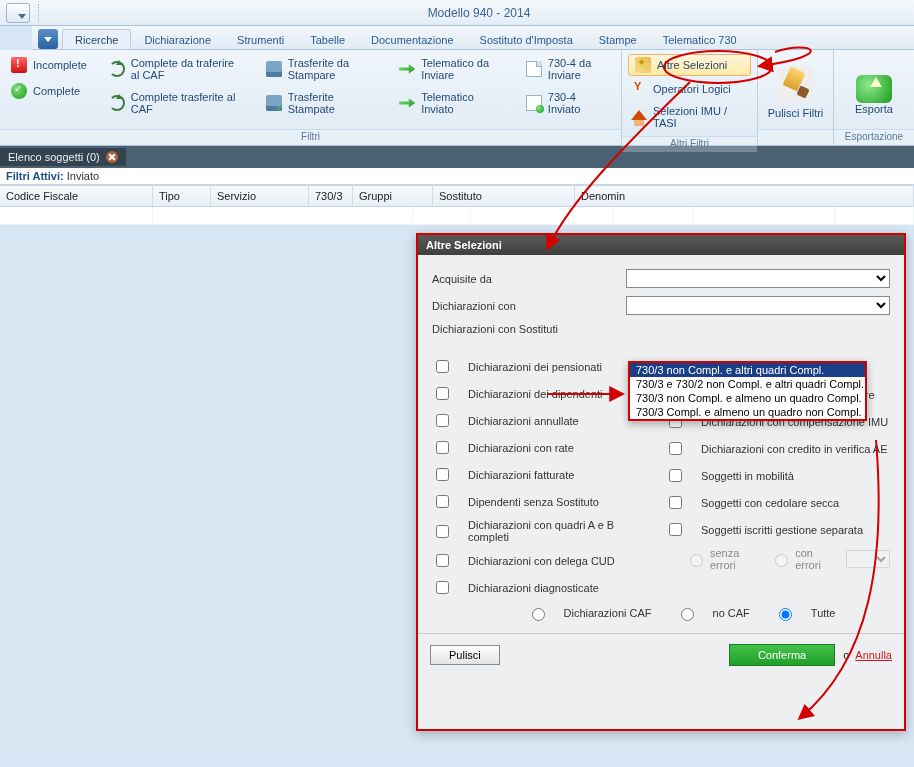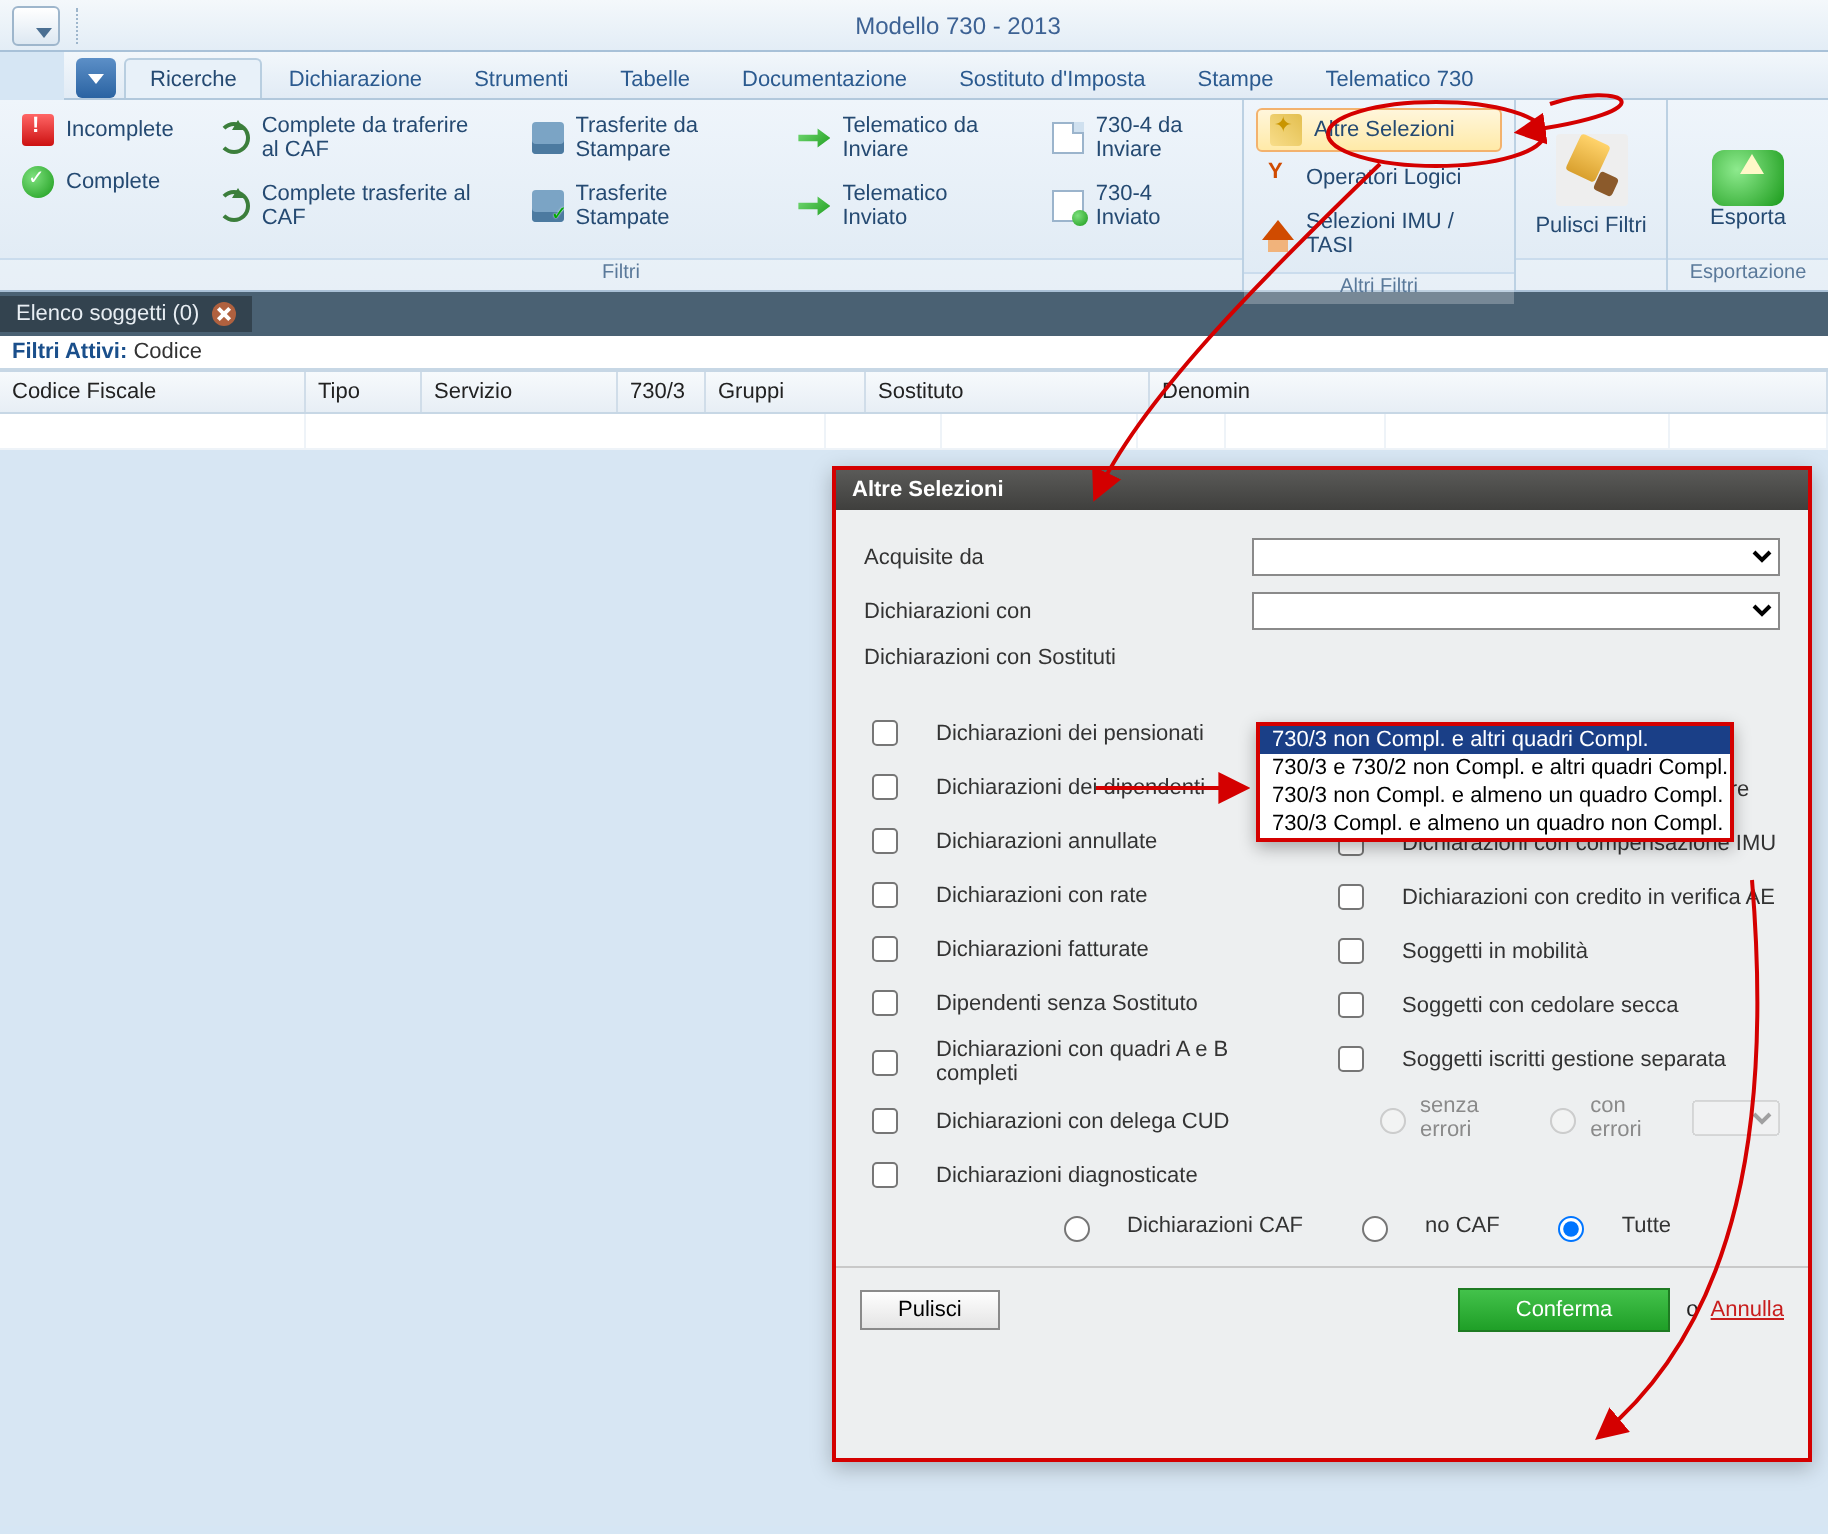--- a/index.html
+++ b/index.html
@@ -123,21 +123,21 @@
 
   
   svg.overlay{ position:absolute; left:0; top:0; width:914px; height:767px; pointer-events:none; z-index:50;}
 </style>
 </head>
 <body>
 
 <div class="titlebar">
   <div class="appicon"></div>
   <div class="qat-sep"></div>
-  <div class="title">Modello 730 - 2013</div>
+  <div class="title">Modello 940 - 2014</div>
 </div>
 
 <div class="tabstrip">
   <div class="menu-corner"></div>
   <div class="tab active">Ricerche</div>
   <div class="tab">Dichiarazione</div>
   <div class="tab">Strumenti</div>
   <div class="tab">Tabelle</div>
   <div class="tab">Documentazione</div>
   <div class="tab">Sostituto d'Imposta</div>
@@ -245,21 +245,21 @@
 
 <div class="doc-tab">
   <div class="item">
     <span>Elenco soggetti (0)</span>
     <span class="x"></span>
   </div>
 </div>
 
 <div class="filter-line">
   <b>Filtri Attivi:</b>
-  <span>Codice</span>
+  <span>Inviato</span>
 </div>
 
 <div class="grid">
   <div class="grid-head">
     <div class="col cf">Codice Fiscale</div>
     <div class="col tipo">Tipo</div>
     <div class="col serv">Servizio</div>
     <div class="col p730">730/3</div>
     <div class="col grp">Gruppi</div>
     <div class="col sos">Sostituto</div>

